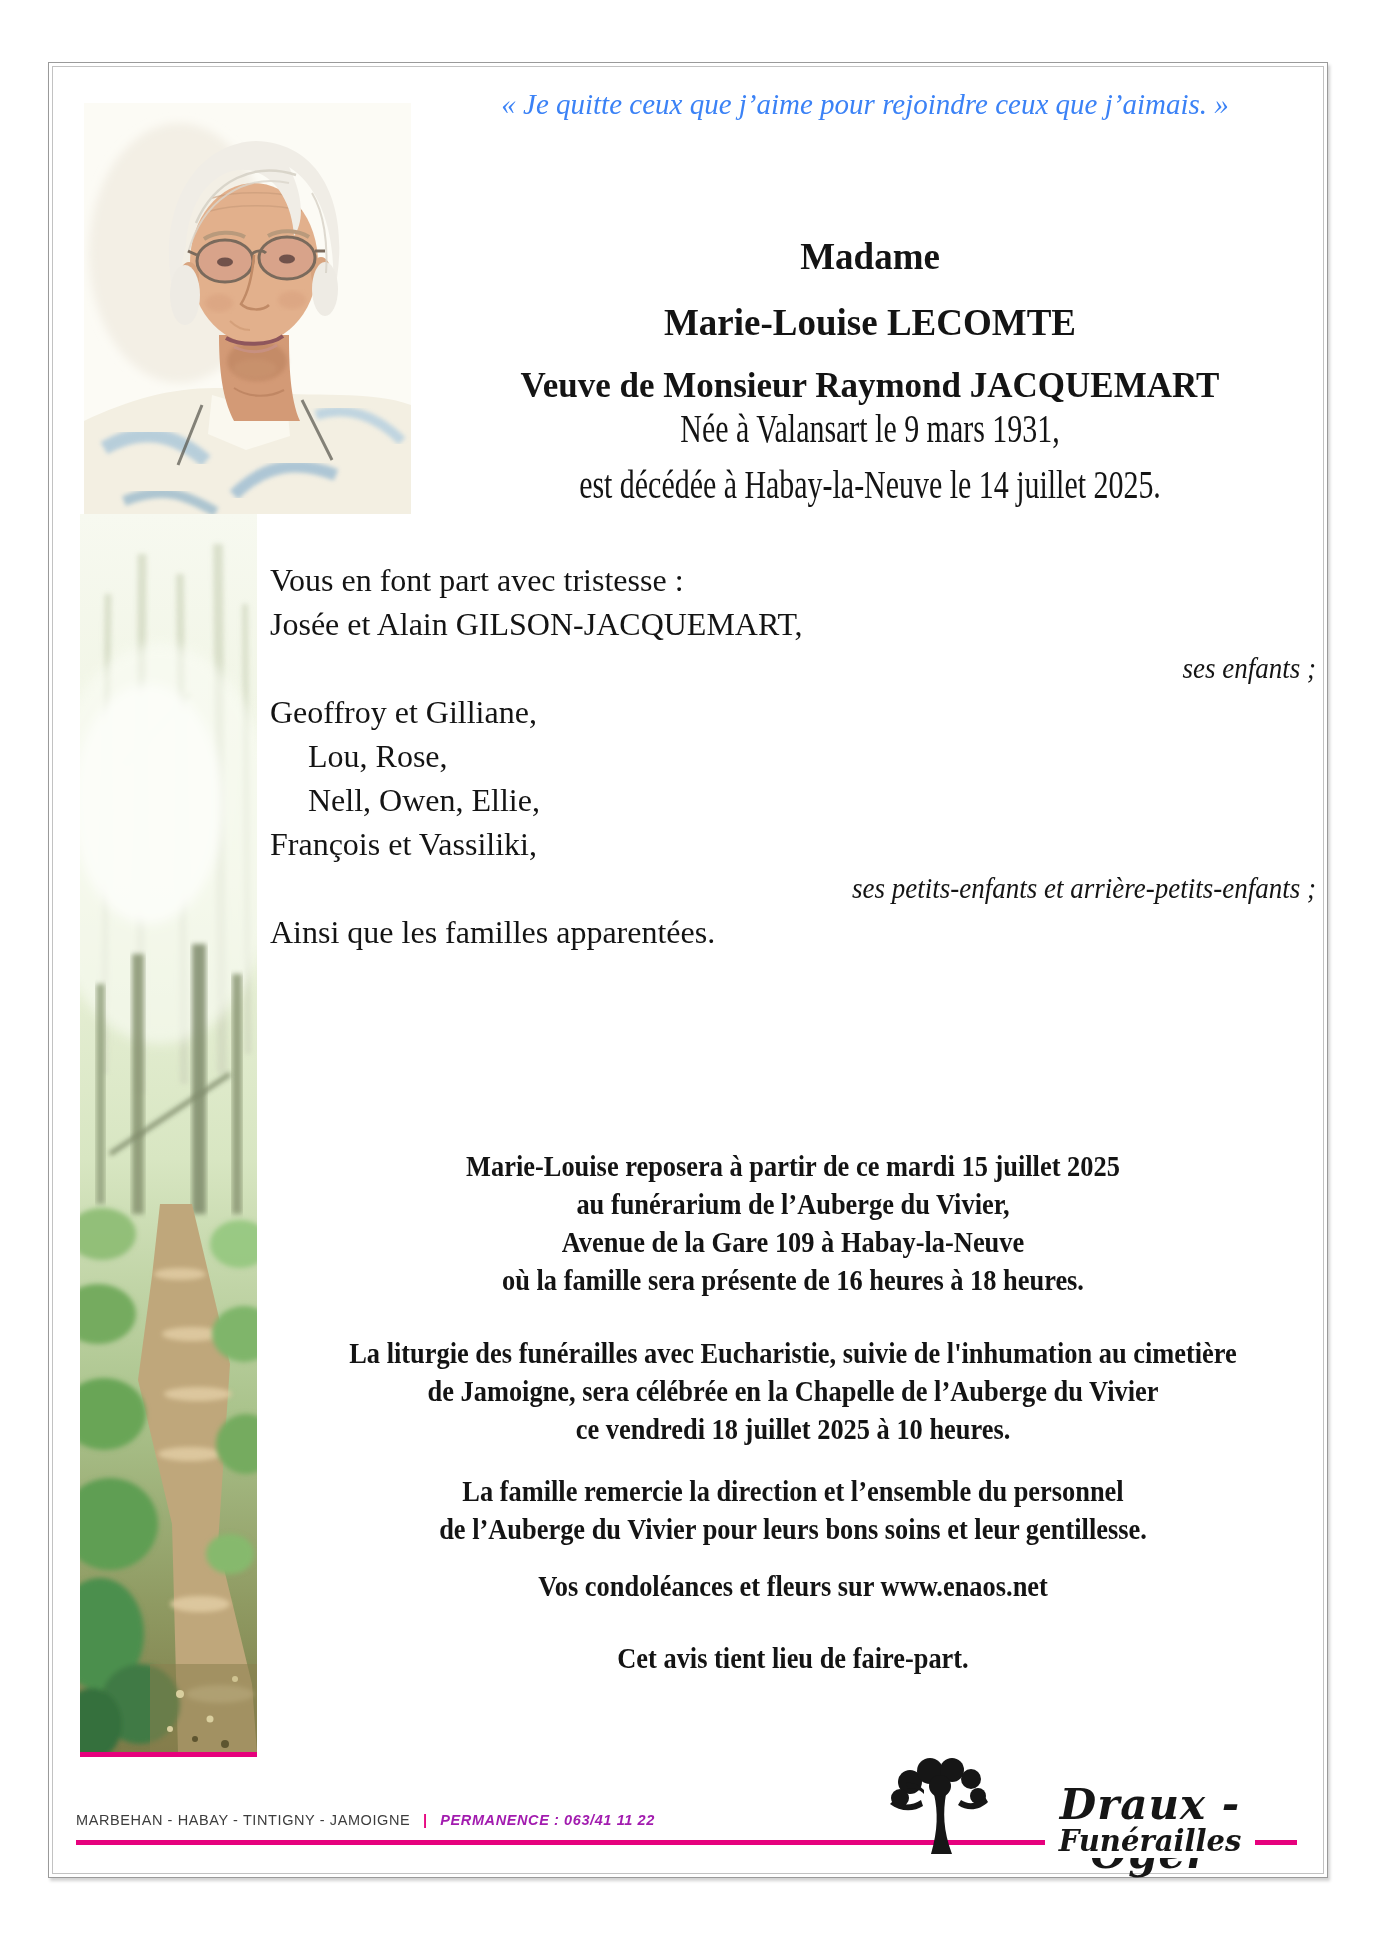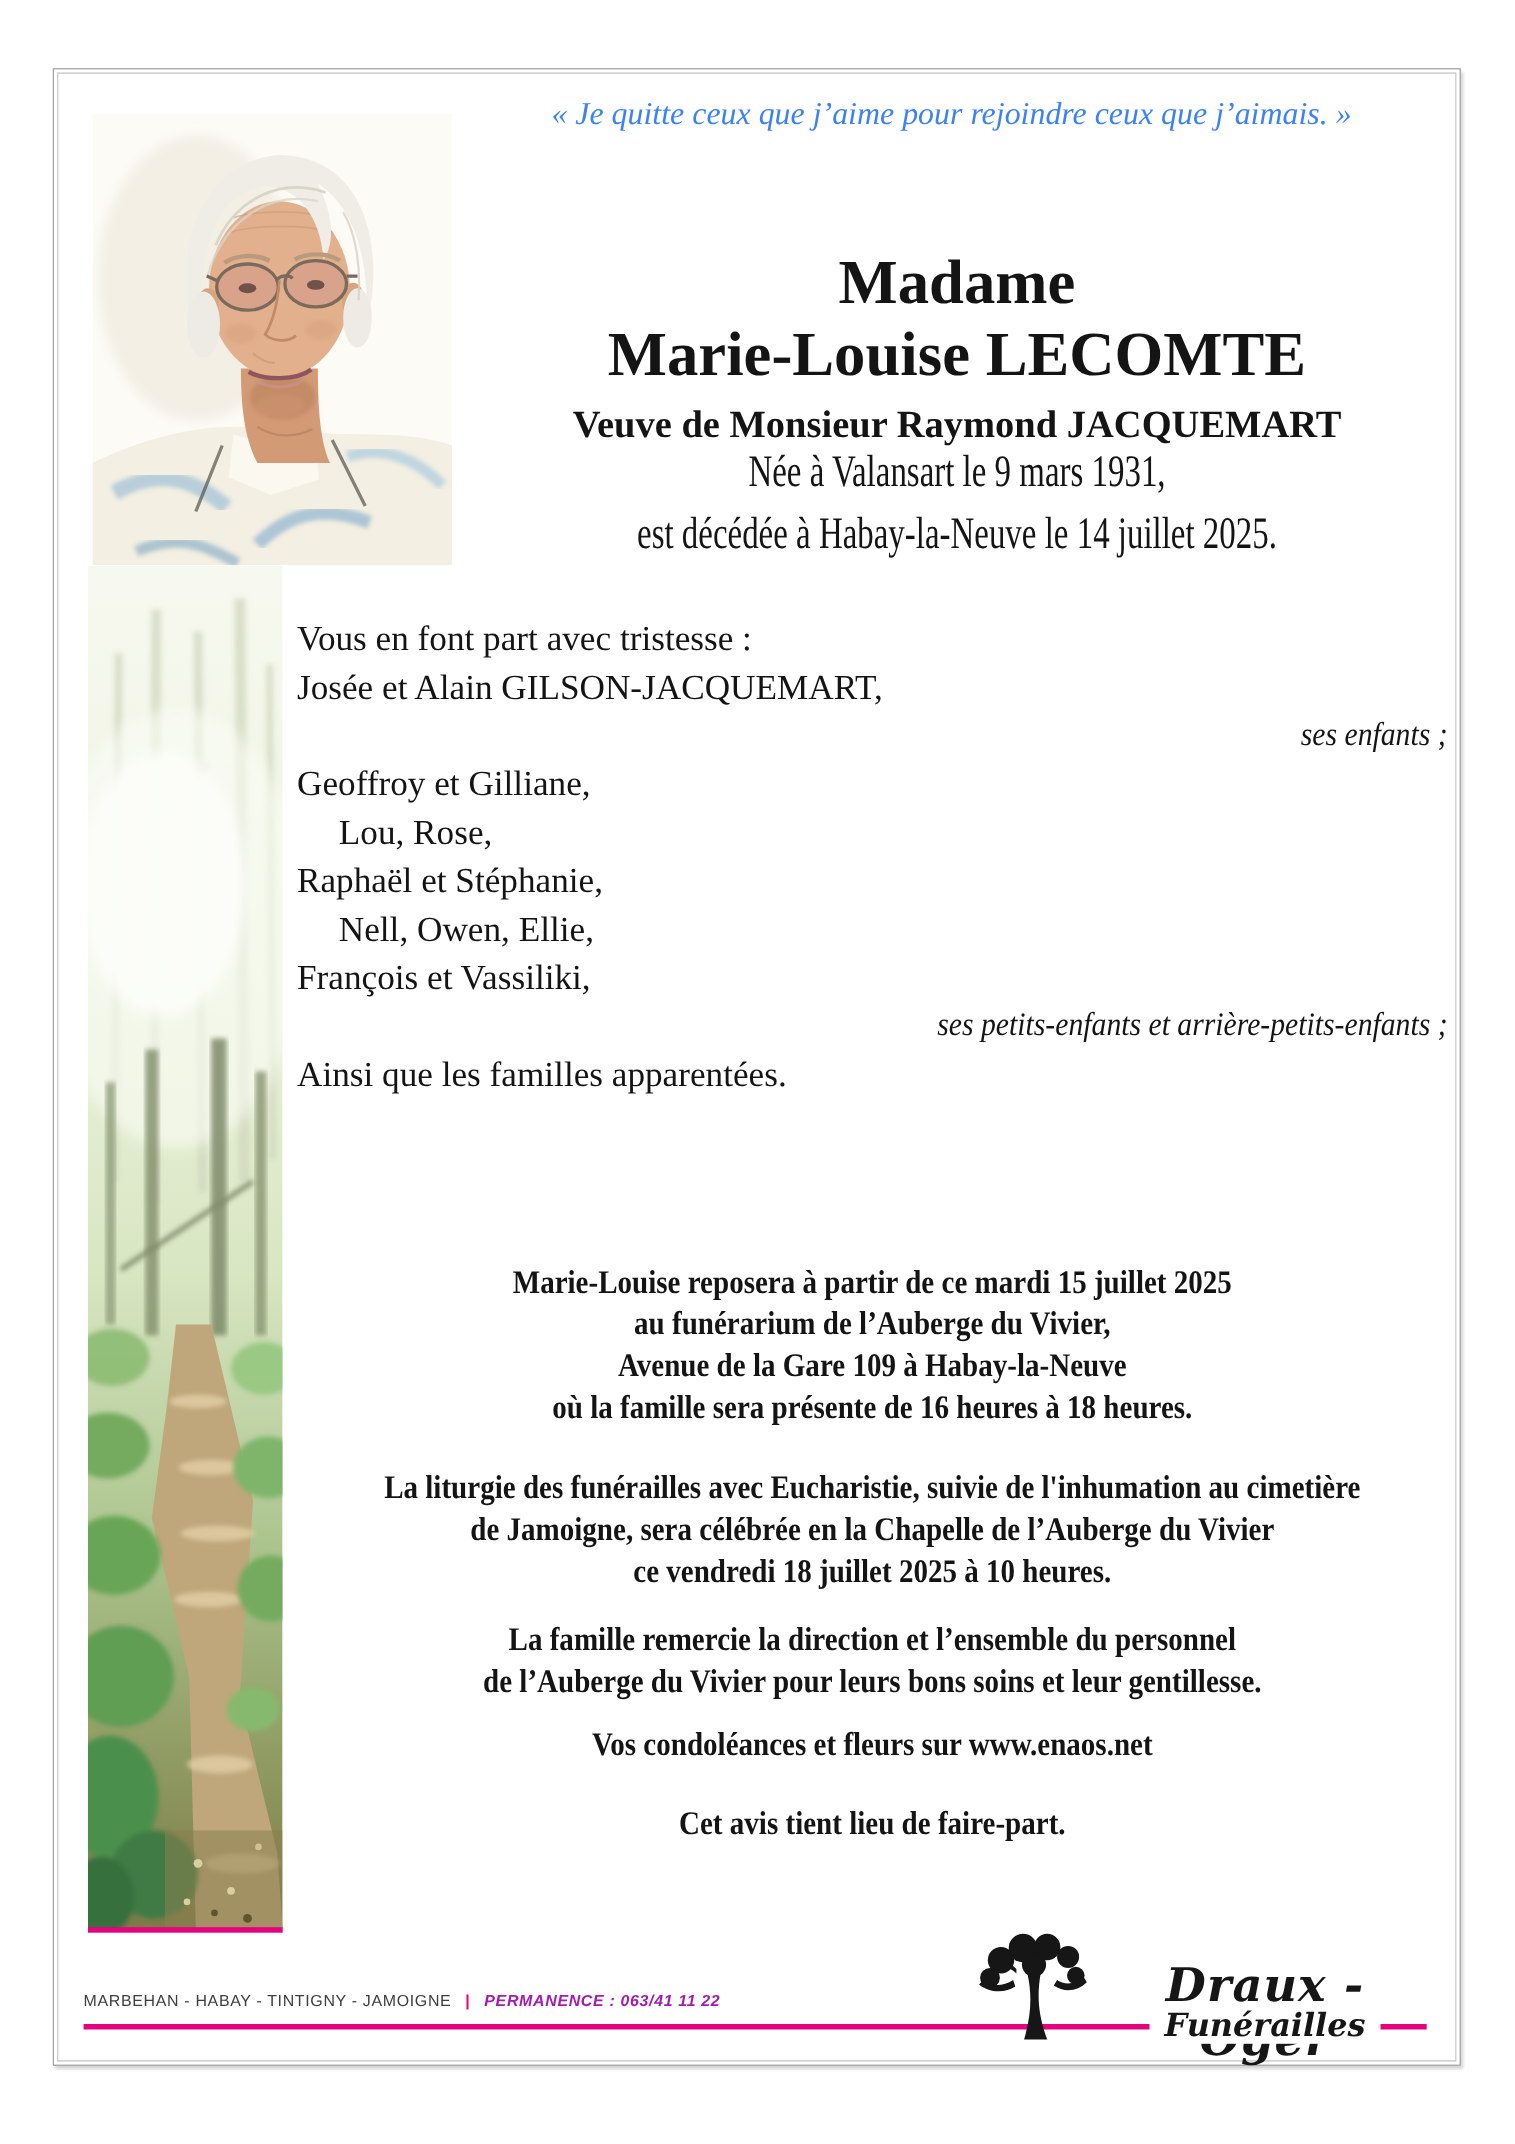--- a/index.html
+++ b/index.html
@@ -11,21 +11,21 @@
          border:1px solid #9a9a9a;
          box-shadow:inset 0 0 0 3px #ffffff, inset 0 0 0 4px #c2c2c2, 2px 3px 3px rgba(0,0,0,.18);}
 
   .quote{left:400px;top:88px;width:930px;text-align:center;font-style:italic;font-size:29px;color:#3b82f6;}
 
   .portrait{left:84px;top:103px;width:327px;height:411px;overflow:hidden;}
   .strip{left:80px;top:514px;width:177px;height:1239px;overflow:hidden;}
   .strip-bar{left:80px;top:1752px;width:177px;height:5px;}
 
   .head{left:410px;top:224px;width:920px;text-align:center;font-weight:bold;line-height:66px;}
-  .t-title,.t-name{font-size:57px;}
+  .t-title,.t-name{font-size:37px;}
   .t-rel{font-size:35px;line-height:60px;}
 
   .dates{left:410px;top:400px;width:920px;text-align:center;font-size:41px;line-height:56px;
          transform:scaleX(.73);transform-origin:50% 0;white-space:nowrap;}
 
   .family{left:270px;top:558px;width:1046px;font-size:32px;line-height:44px;}
   .family .indent{padding-left:38px;}
   .family .side-label{text-align:right;font-style:italic;font-size:30px;transform:scaleX(.9);transform-origin:100% 50%;}
 
   .bold-block{left:270px;width:1046px;text-align:center;font-weight:bold;font-size:30px;line-height:38px;
@@ -205,21 +205,20 @@
     <div>Née à Valansart le 9 mars 1931,</div>
     <div>est décédée à Habay-la-Neuve le 14 juillet 2025.</div>
   </div>
 
   <div class="abs family">
     <div>Vous en font part avec tristesse :</div>
     <div>Josée et Alain GILSON-JACQUEMART,</div>
     <div class="side-label">ses enfants ;</div>
     <div>Geoffroy et Gilliane,</div>
     <div class="indent">Lou, Rose,</div>
-    <div>Raphaël et Stéphanie,</div>
     <div class="indent">Nell, Owen, Ellie,</div>
     <div>François et Vassiliki,</div>
     <div class="side-label">ses petits-enfants et arrière-petits-enfants ;</div>
     <div>Ainsi que les familles apparentées.</div>
   </div>
 
   <div class="abs bold-block blk-repose">
     <div>Marie-Louise reposera à partir de ce mardi 15 juillet 2025</div>
     <div>au funérarium de l’Auberge du Vivier,</div>
     <div>Avenue de la Gare 109 à Habay-la-Neuve</div>

